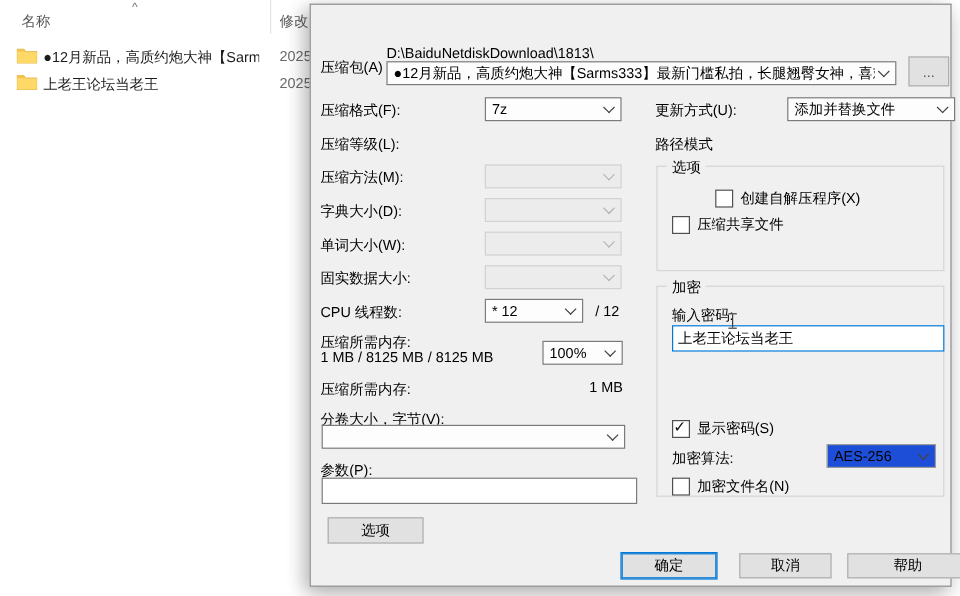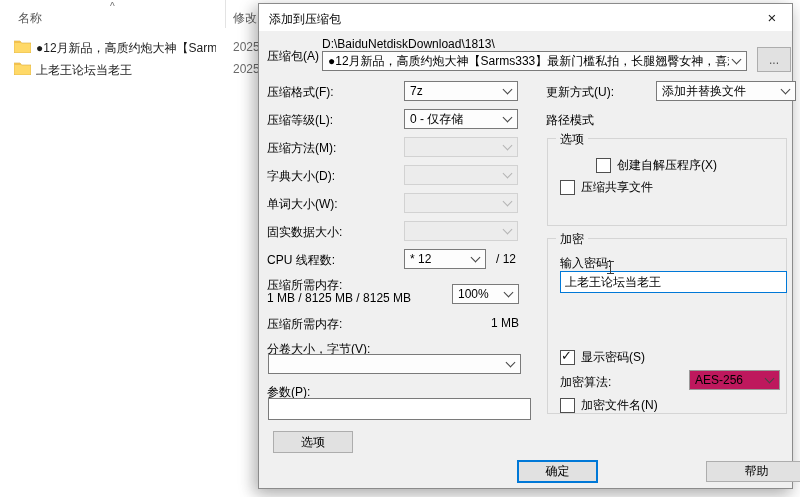--- a/index.html
+++ b/index.html
@@ -32,21 +32,21 @@
   
   .combo{
     display:flex;align-items:center;justify-content:space-between;
     background:#fdfdfd;border:1px solid #7a7a7a;height:20px;
     padding:0 6px 0 5px;overflow:hidden;cursor:default;
   }
   .combo .cval{white-space:nowrap;overflow:hidden;}
   .chev{width:6px;height:6px;border-right:1px solid #444;border-bottom:1px solid #444;transform:rotate(45deg);margin-top:-3px;flex:0 0 auto;margin-left:4px;}
   .combo.disabled{background:#ececec;border-color:#d2d2d2;}
   .combo.disabled .chev{border-color:#b4b4b4;}
-  .combo.gray{background:#be185d;border-color:#9a9a9a;}
+  .combo.gray{background:#1d4ed8;border-color:#9a9a9a;}
   
   .btn{
     background:#e1e1e1;border:1px solid #adadad;
     display:flex;align-items:center;justify-content:center;cursor:pointer;
   }
   .btn.primary{border:1px solid #0078d7;box-shadow:0 0 0 1px #0078d7;}
   
   .groupbox{border:1px solid #d5d5d5;}
   .group-title{position:absolute;top:-8px;left:8px;background:#f0f0f0;padding:0 4px;color:#000;}
   
@@ -89,44 +89,36 @@
         <path d="M0 2 h6 l1.5 2 H17 v10 H0 z" fill="#ffd968" stroke="#d8ab3c" stroke-width="0.6"></path>
         <path d="M0 2 h6 l1.5 2 H0 z" fill="#f2c14e"></path>
       </svg>
   </span>
   <span class="abs file-name" style="left:22px;top:2px;width:180px;">上老王论坛当老王</span>
   <span class="abs file-date" style="left:219px;top:2px;width:26px;">2025</span>
 </div>
 
 <div class="abs dialog">
 
-  <div class="abs titlebar">
-    <span class="abs title-text">添加到压缩包</span>
-    <div class="abs close-btn">×</div>
-  </div>
 
   <span class="abs lbl" style="left:8px;top:44px;">压缩包(A)</span>
   <span class="abs pathline" style="left:63px;top:33px;width:430px;overflow:hidden;">D:\BaiduNetdiskDownload\1813\</span>
   <div class="abs combo" style="left:63px;top:47px;width:425px;">
     <span class="cval">●12月新品，高质约炮大神【Sarms333】最新门槛私拍，长腿翘臀女神，喜欢隔丝插入.7z</span>
     <span class="chev"></span>
   </div>
   <div class="abs btn" style="left:498px;top:43px;width:34px;height:25px;color:#555;">...</div>
 
   <span class="abs lbl" style="left:8px;top:80px;">压缩格式(F):</span>
   <div class="abs combo" style="left:145px;top:77px;width:114px;">
     <span class="cval">7z</span>
       <span class="chev"></span>
   </div>
 
   <span class="abs lbl" style="left:8px;top:108px;">压缩等级(L):</span>
-  <div class="abs combo" style="left:145px;top:105px;width:114px;">
-    <span class="cval">0 - 仅存储</span>
-      <span class="chev"></span>
-  </div>
 
   <span class="abs lbl" style="left:8px;top:136px;">压缩方法(M):</span>
   <div class="abs combo disabled" style="left:145px;top:133px;width:114px;">
     <span class="cval"></span>
       <span class="chev"></span>
   </div>
 
   <span class="abs lbl" style="left:8px;top:164px;">字典大小(D):</span>
   <div class="abs combo disabled" style="left:145px;top:161px;width:114px;">
     <span class="cval"></span>
@@ -210,16 +202,17 @@
       <span class="cval">AES-256</span>
         <span class="chev"></span>
     </div>
     <div class="abs cbrow" style="left:12px;top:158px;">
       <span class="cbx"></span>
       <span>加密文件名(N)</span>
     </div>
   </div>
 
   <div class="abs btn primary" style="left:259px;top:457px;width:79px;height:21px;">确定</div>
+  <div class="abs btn" style="left:357px;top:457px;width:77px;height:21px;">取消</div>
   <div class="abs btn" style="left:447px;top:457px;width:101px;height:21px;">帮助</div>
 </div>
 
 <div class="abs ibeam" style="left:606px;top:261px;"></div>
 
 </body></html>

